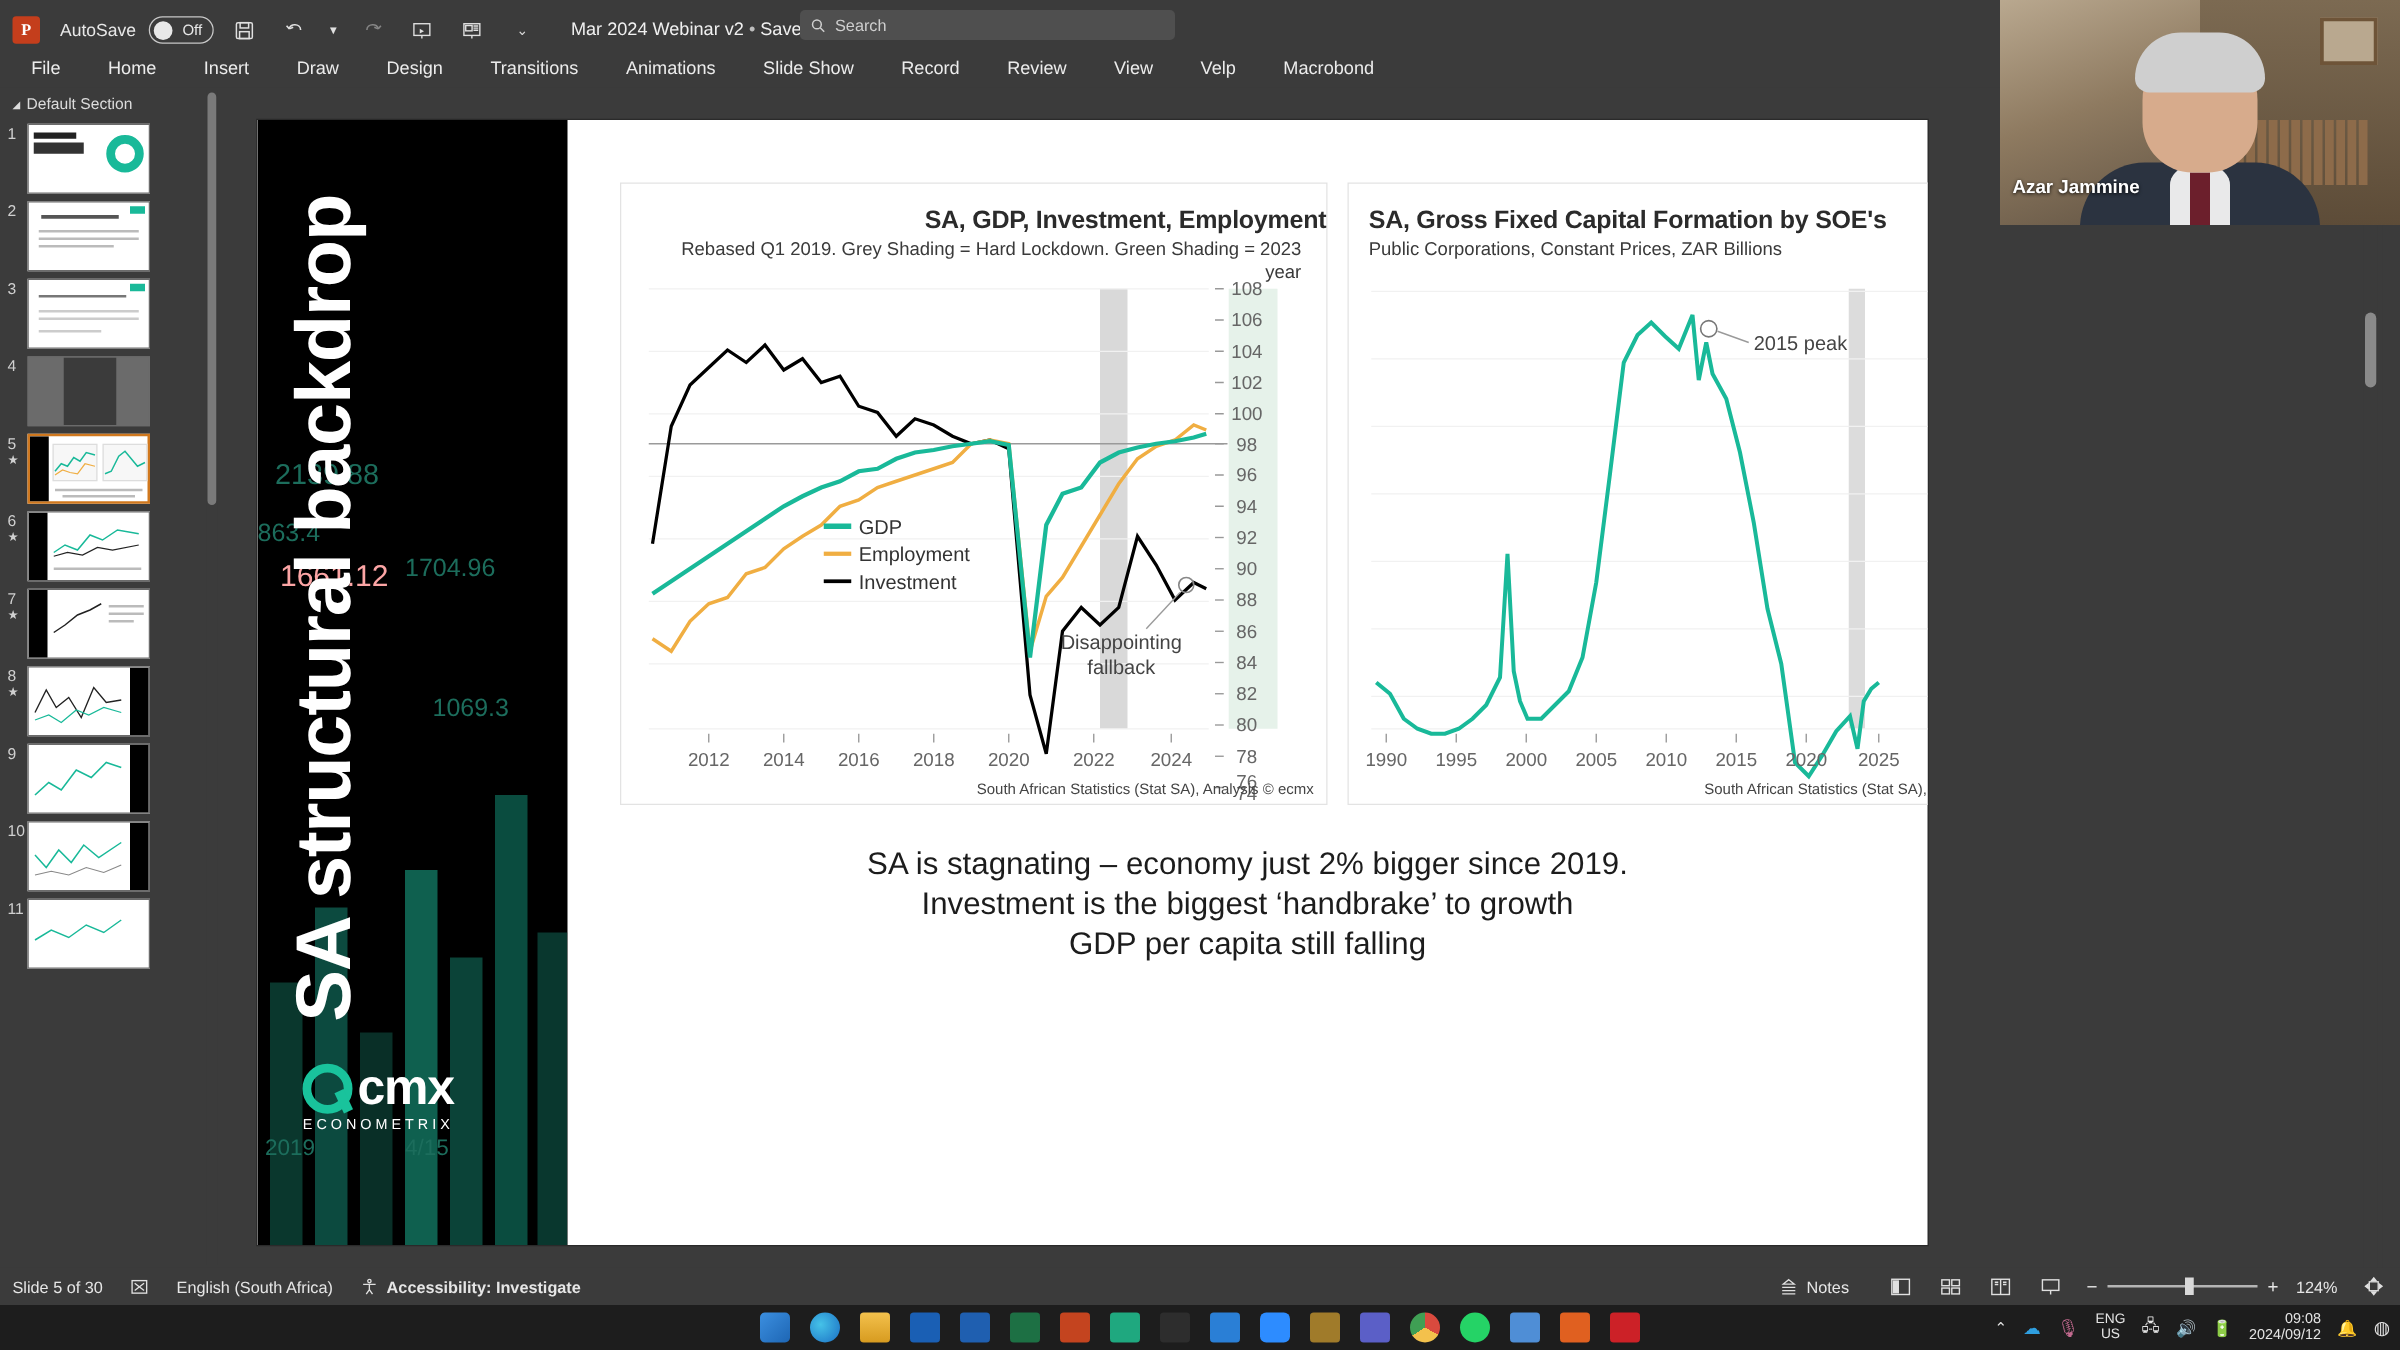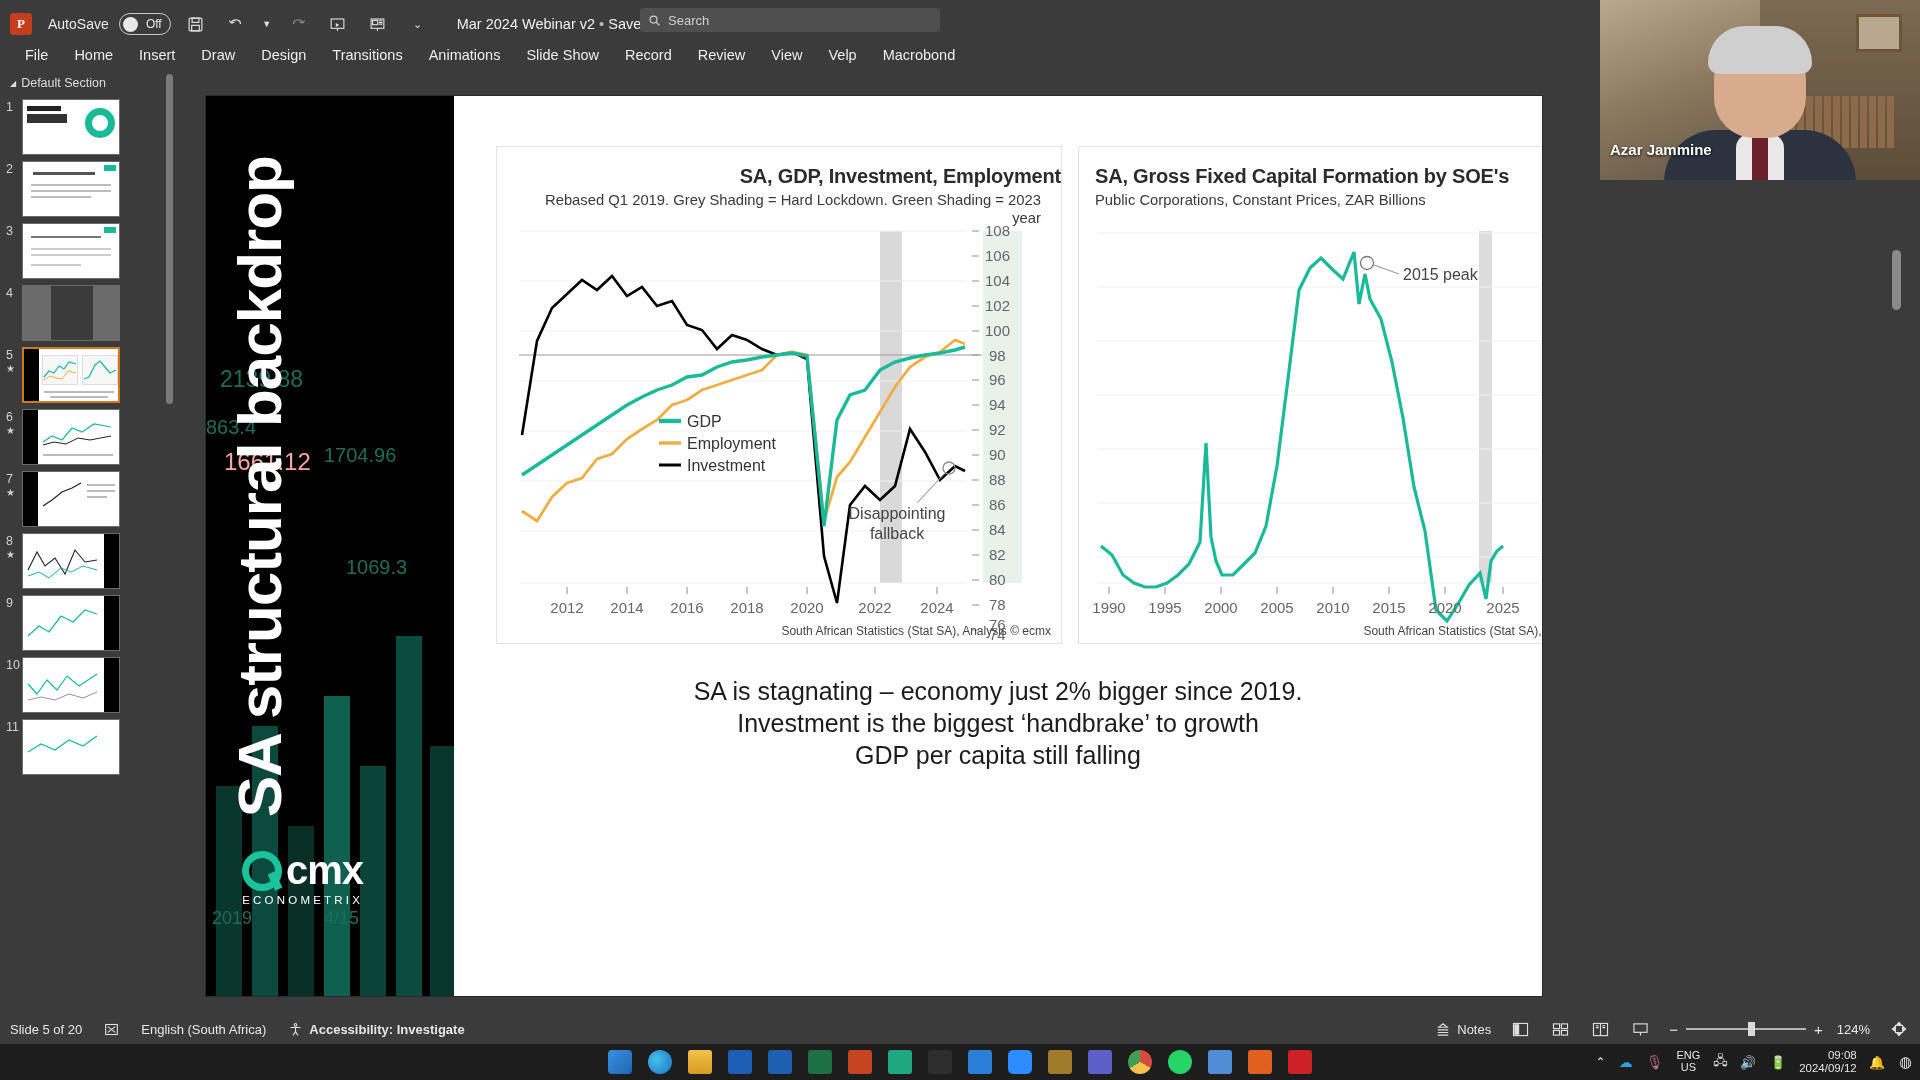--- a/index.html
+++ b/index.html
@@ -43,21 +43,21 @@
   .searchbox {
     position: absolute; left: 640px; top: 8px; width: 300px; height: 24px;
     background: #4f4f4f; border-radius: 4px; display: flex; align-items: center;
     padding: 0 8px; gap: 7px; color: #cfcfcf; font-size: 13px;
   }
 
   
   .ribbon {
     position: absolute; top: 40px; left: 0; width: 1920px; height: 30px;
     background: #3b3b3b; display: flex; align-items: center;
-    padding-left: 12px; gap: 0px;
+    padding-left: 12px; gap: 12px;
   }
   .ribbon .tab {
     font-size: 14.5px; color: #ececec; padding: 3px 13px; border-radius: 3px;
     white-space: nowrap;
   }
 
   
   .workspace {
     position: absolute; top: 70px; left: 0; width: 1920px; height: 944px;
     background: #3b3b3b;
@@ -685,41 +685,41 @@
       <div class="wc-shirt"></div>
       <div class="wc-tie"></div>
       <div class="wc-head"></div>
       <div class="wc-hair"></div>
     </div>
     <div class="wc-name">Azar Jammine</div>
   </div>
 
   <div class="statusbar">
     <div class="sb-item">
-      <span>Slide 5 of 20</span>
+      <span>Slide 5 of 30</span>
     </div>
     <div class="sb-item">
       <svg class="ic" width="15" height="15" viewBox="0 0 18 18" fill="none" stroke="#e0e0e0" stroke-width="1.3">
         <rect x="2" y="3" width="14" height="12"></rect>
           <path d="M4.5 5.5l9 7M13.5 5.5l-9 7"></path>
       </svg>
     </div>
     <div class="sb-item">
       <span>English (South Africa)</span>
     </div>
     <div class="sb-item">
       <svg class="ic" width="15" height="15" viewBox="0 0 18 18" fill="none" stroke="#e0e0e0" stroke-width="1.3">
         <circle cx="9" cy="3.4" r="1.6"></circle>
           <path d="M3 6.6h12M9 6.6v5M9 11.6l-3 4.4M9 11.6l3 4.4"></path>
       </svg>
       <span style="font-weight:bold">Accessibility: Investigate</span>
     </div>
 
     <div class="sb-right">
-      <div class="sb-item" style="margin-right:0">
+      <div class="sb-item" style="margin-right:12px">
         <svg class="ic" width="16" height="14" viewBox="0 0 18 16" fill="none" stroke="#e0e0e0" stroke-width="1.2">
           <path d="M9 2 L14 6 H4 Z"></path>
             <path d="M3 9h12M3 12h12M3 15h12"></path>
         </svg>
         <span>Notes</span>
       </div>
       <div class="view-btn">
         <svg class="ic" width="17" height="15" viewBox="0 0 18 16" fill="none" stroke="#e0e0e0" stroke-width="1.2">
           <rect x="1.5" y="1.5" width="15" height="13"></rect>
             <rect x="3" y="3" width="4" height="10" fill="#e0e0e0"></rect>

